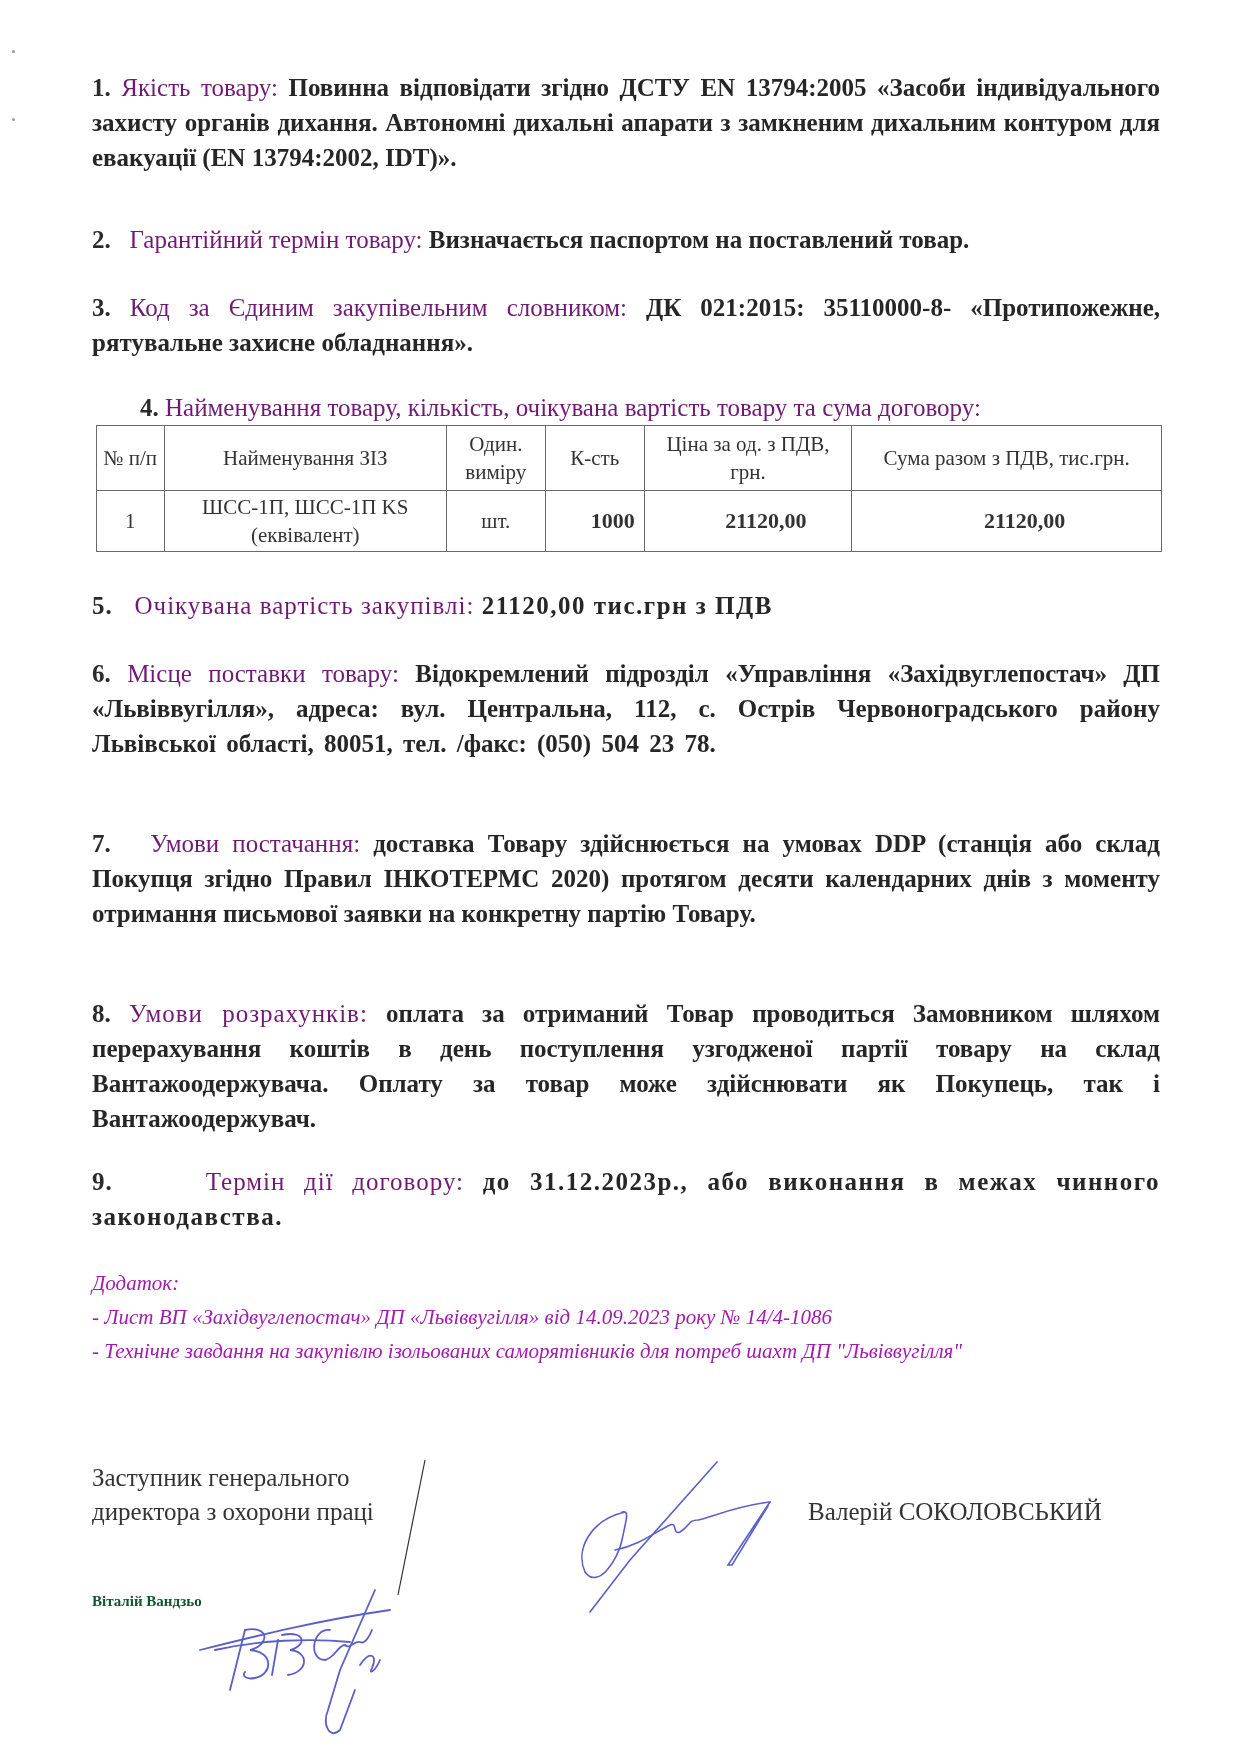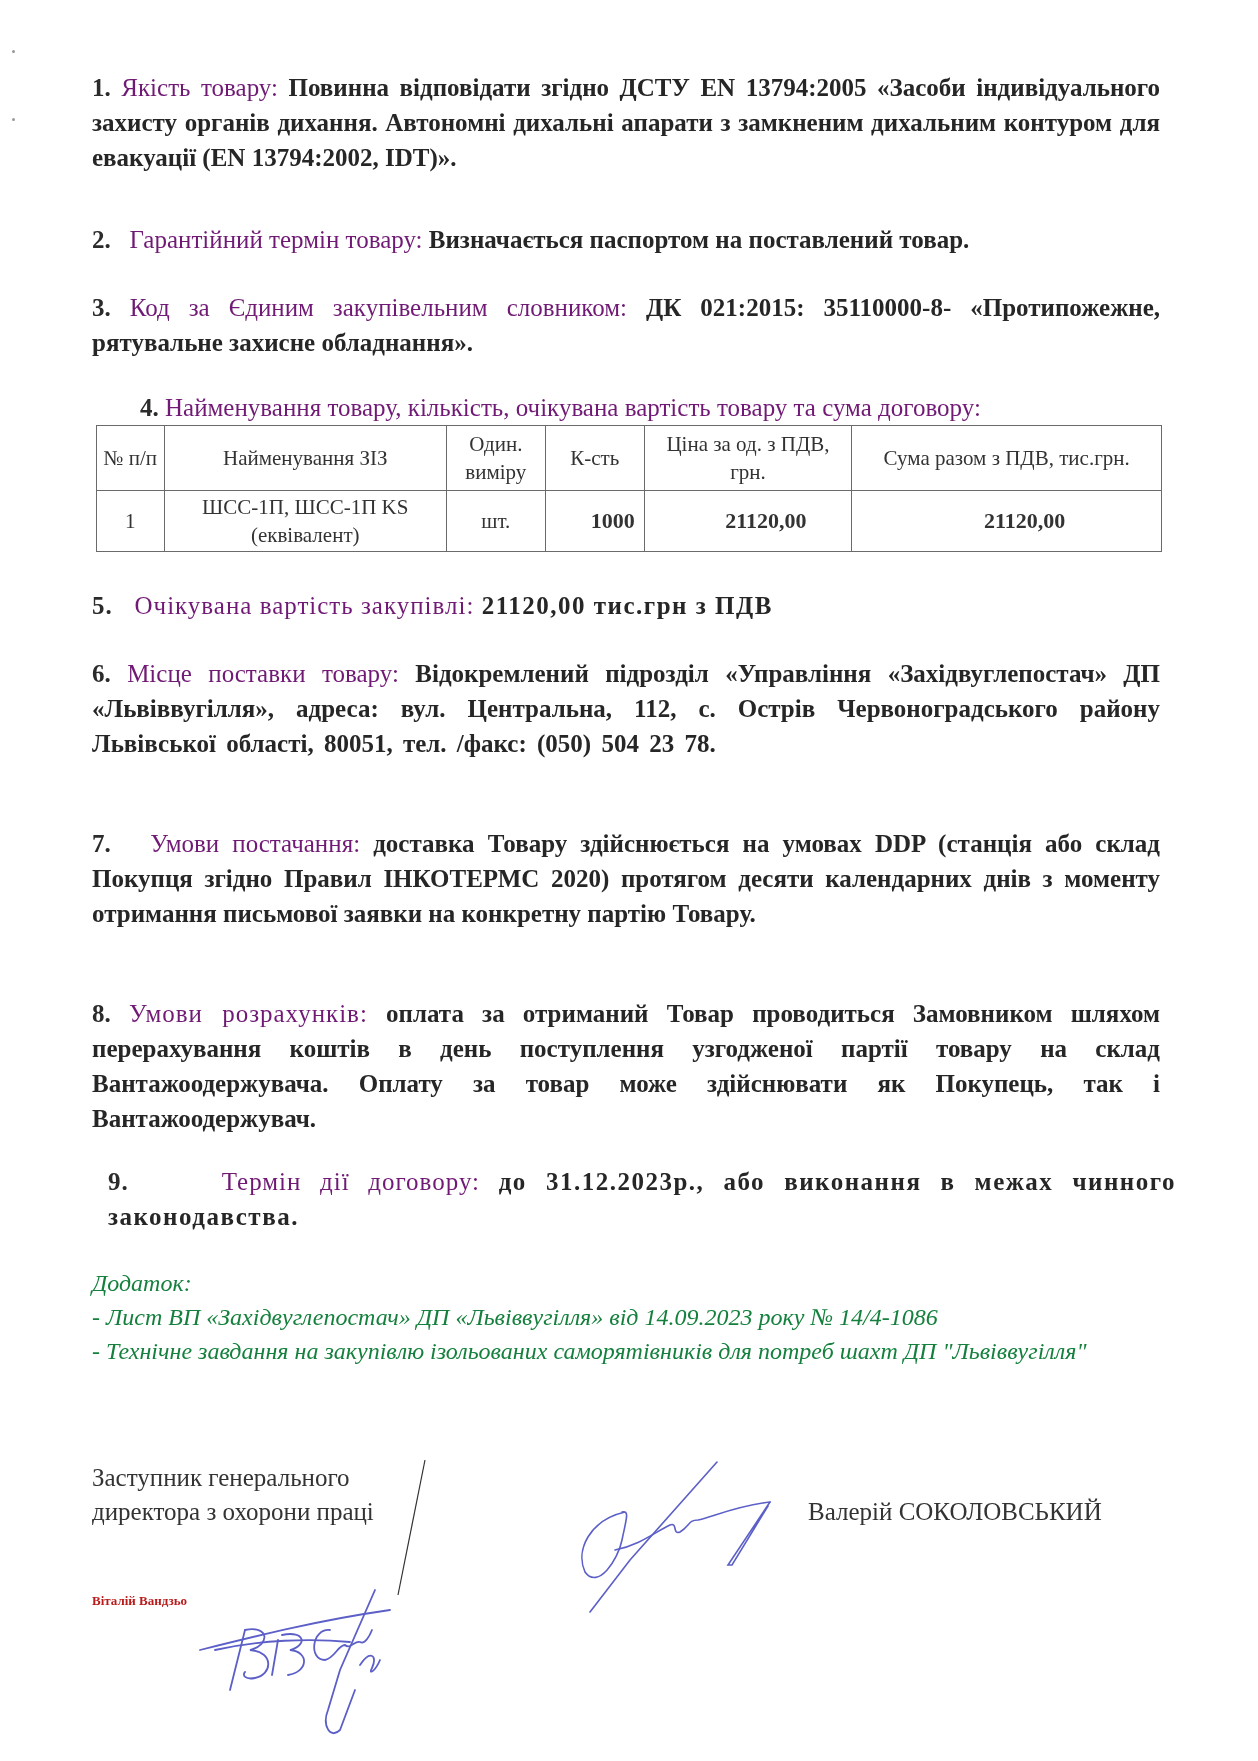--- a/index.html
+++ b/index.html
@@ -27,24 +27,24 @@
     table.items th, table.items td {
       border: 1.5px solid #6a6a6a; text-align: center; vertical-align: middle;
       padding: 2px 4px; line-height: 28px; font-weight: normal;
     }
     table.items th { height: 60px; }
     table.items td { height: 56px; }
     table.items td.bold { font-weight: bold; font-size: 22px; padding-left: 40px; }
 
     .attach {
       position: absolute; left: 0; width: 1068px; font-style: italic;
-      font-size: 24px; line-height: 34px; color: #15803d; text-align: justify;
+      font-size: 21px; line-height: 34px; color: #a21caf; text-align: justify;
     }
     .sig-block { position: absolute; font-size: 25px; line-height: 34px; color: #333; }
-    .small-name { position: absolute; font-size: 13px; font-weight: bold; color: #b91c1c; }
+    .small-name { position: absolute; font-size: 15px; font-weight: bold; color: #14532d; }
     svg.sig { position: absolute; overflow: visible; }
     .dot { position: absolute; width: 3px; height: 3px; background: #999; border-radius: 50%; }
   </style>
 </head>
 <body>
 
 <div class="page">
 
   <div class="para" style="top:70px;">
     <span class="num">1.</span>
@@ -117,21 +117,21 @@
     <span class="lbl">Умови постачання:</span>
     <b>доставка Товару здійснюється на умовах DDP (станція або склад Покупця згідно Правил ІНКОТЕРМС 2020) протягом десяти календарних днів з моменту отримання письмової заявки на конкретну партію Товару.</b>
   </div>
 
   <div class="para" style="top:996px;">
     <span class="num">8.</span>
     <span class="lbl spaced">Умови розрахунків:</span>
     <b>оплата за отриманий Товар проводиться Замовником шляхом перерахування коштів в день поступлення узгодженої партії товару на склад Вантажоодержувача. Оплату за товар може здійснювати як Покупець, так і Вантажоодержувач.</b>
   </div>
 
-  <div class="para spaced" style="top:1164px;margin-left:16px;">
+  <div class="para spaced" style="top:1164px;">
     <span class="num">9.</span>&nbsp;&nbsp;&nbsp;&nbsp;
     <span class="lbl">Термін дії договору:</span>
     <b>до 31.12.2023р., або виконання в межах чинного законодавства.</b>
   </div>
 
   <div class="attach" style="top:1266px;">
     <div>Додаток:</div>
     <div>- Лист ВП «Західвуглепостач» ДП «Львіввугілля» від 14.09.2023 року № 14/4-1086</div>
     <div>- Технічне завдання на закупівлю ізольованих саморятівників для потреб шахт ДП "Львіввугілля"</div>
   </div>

